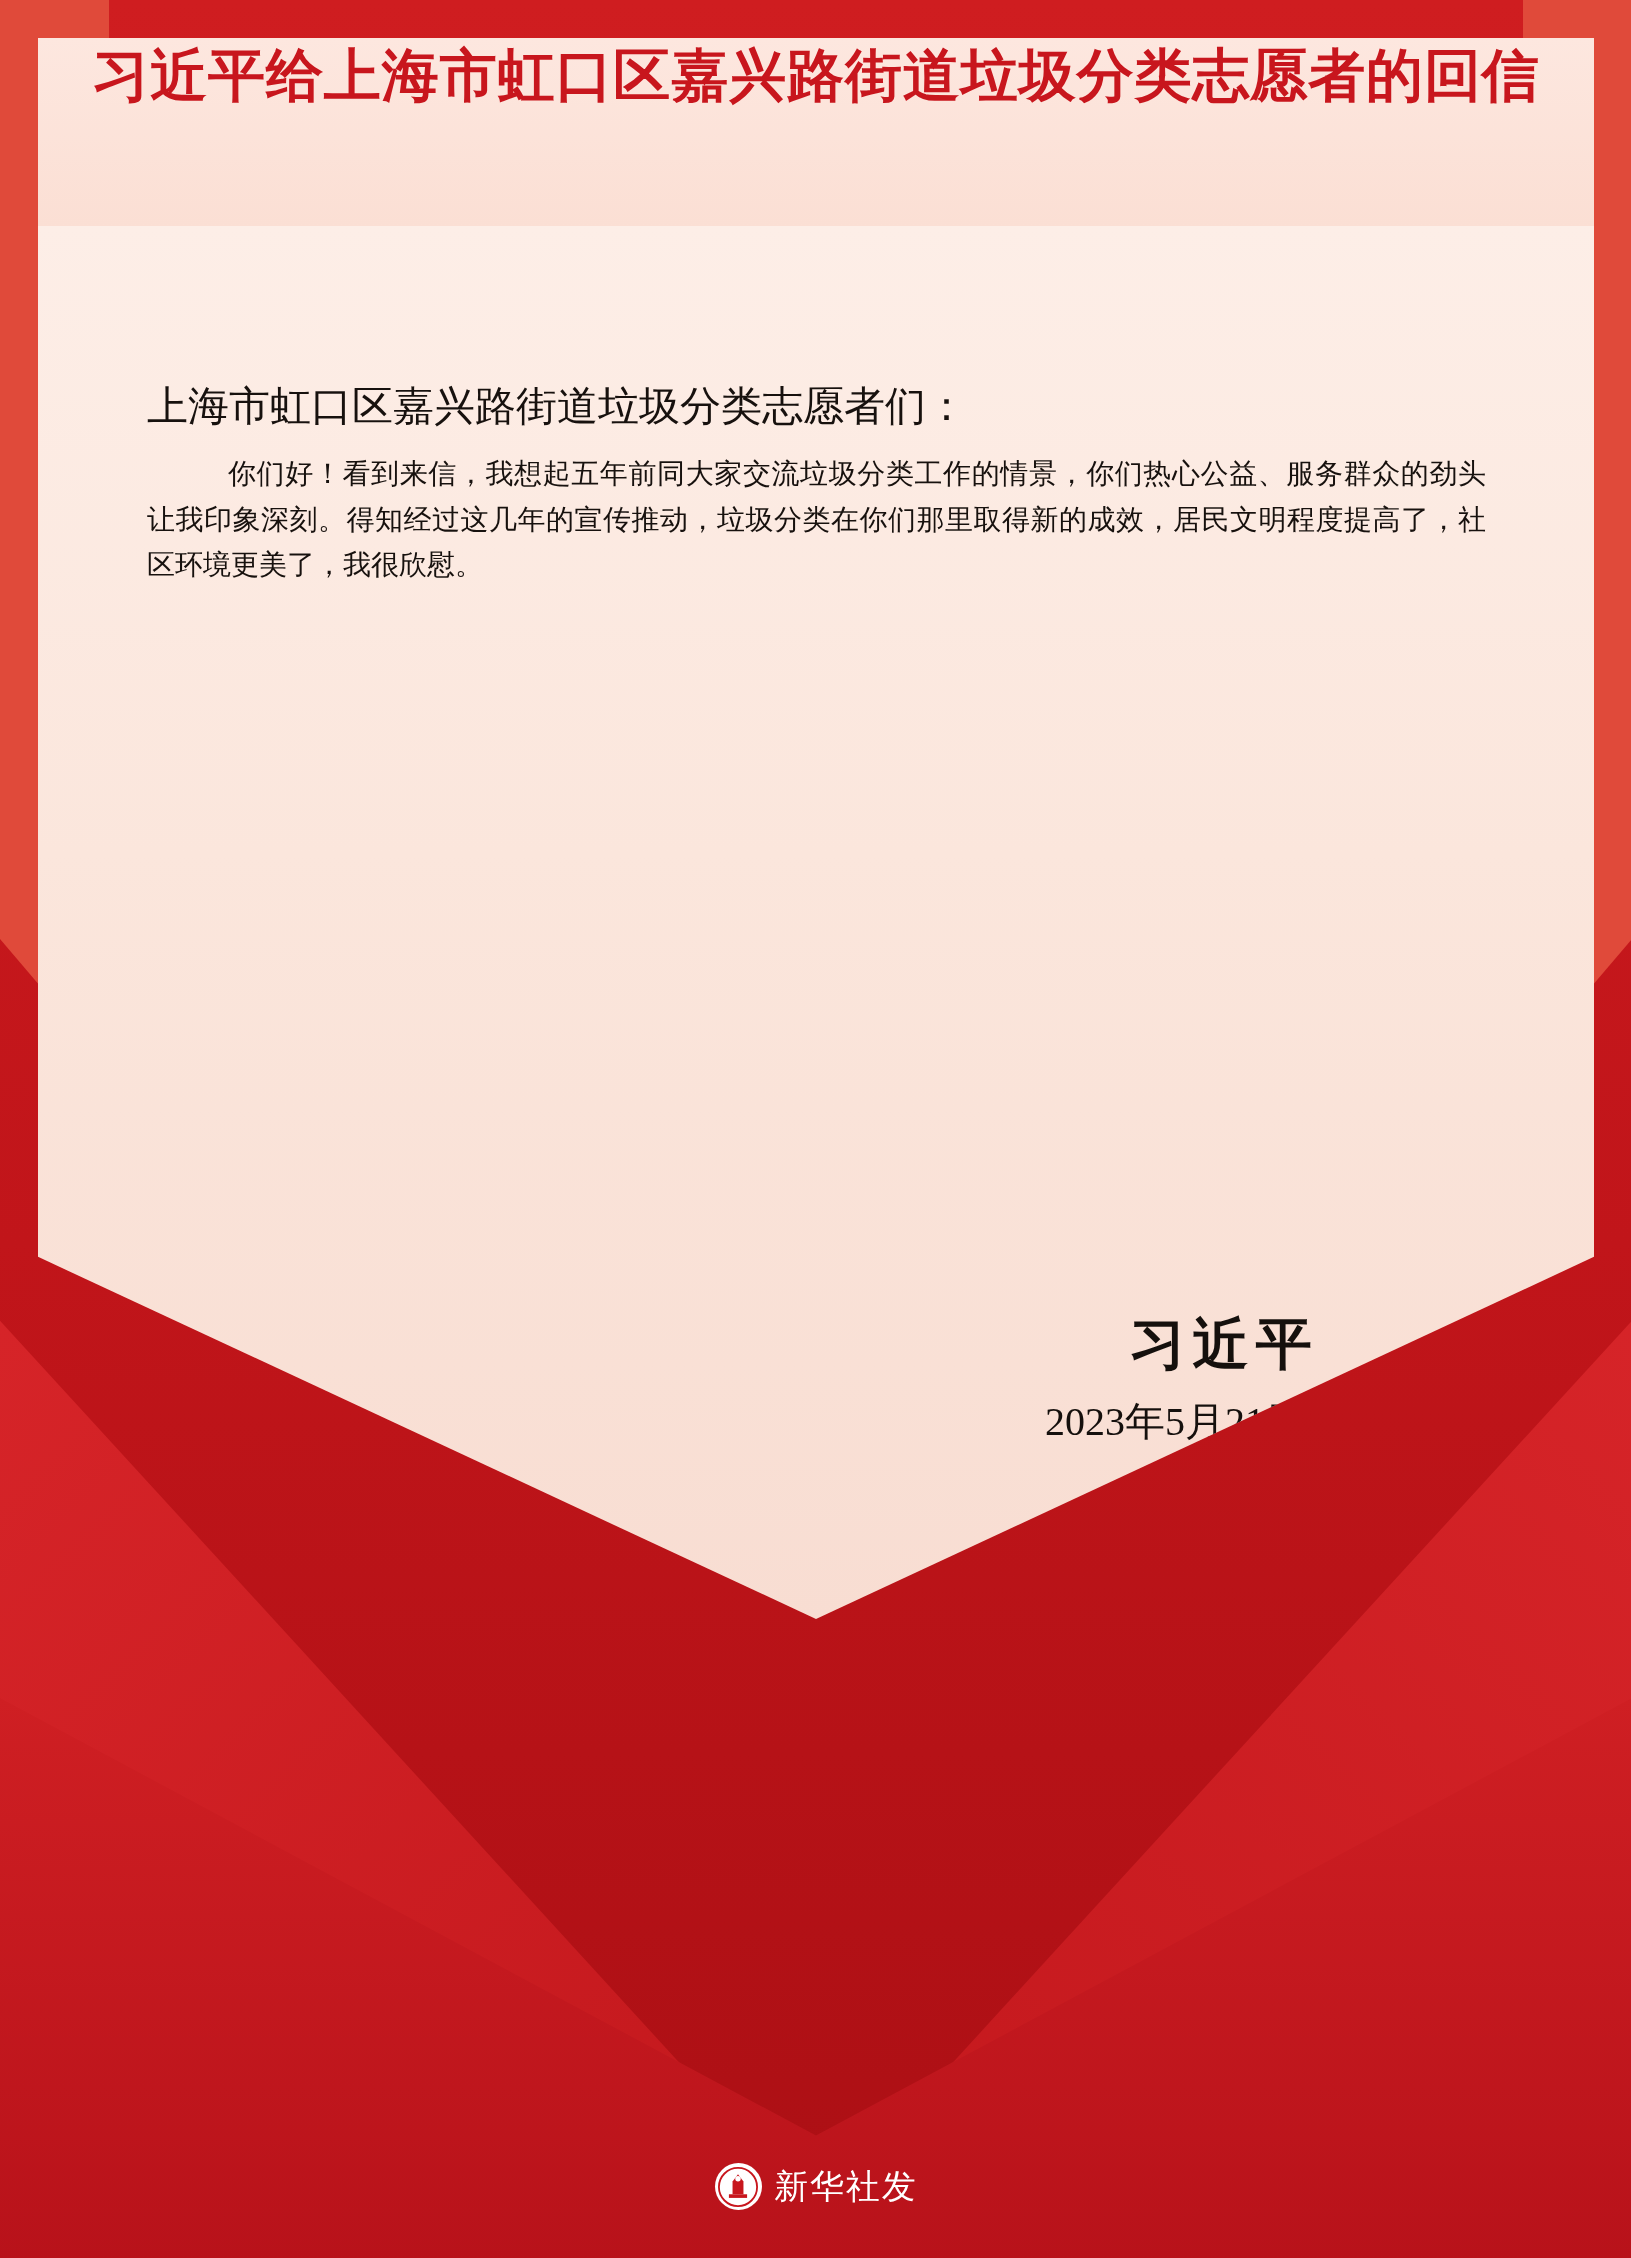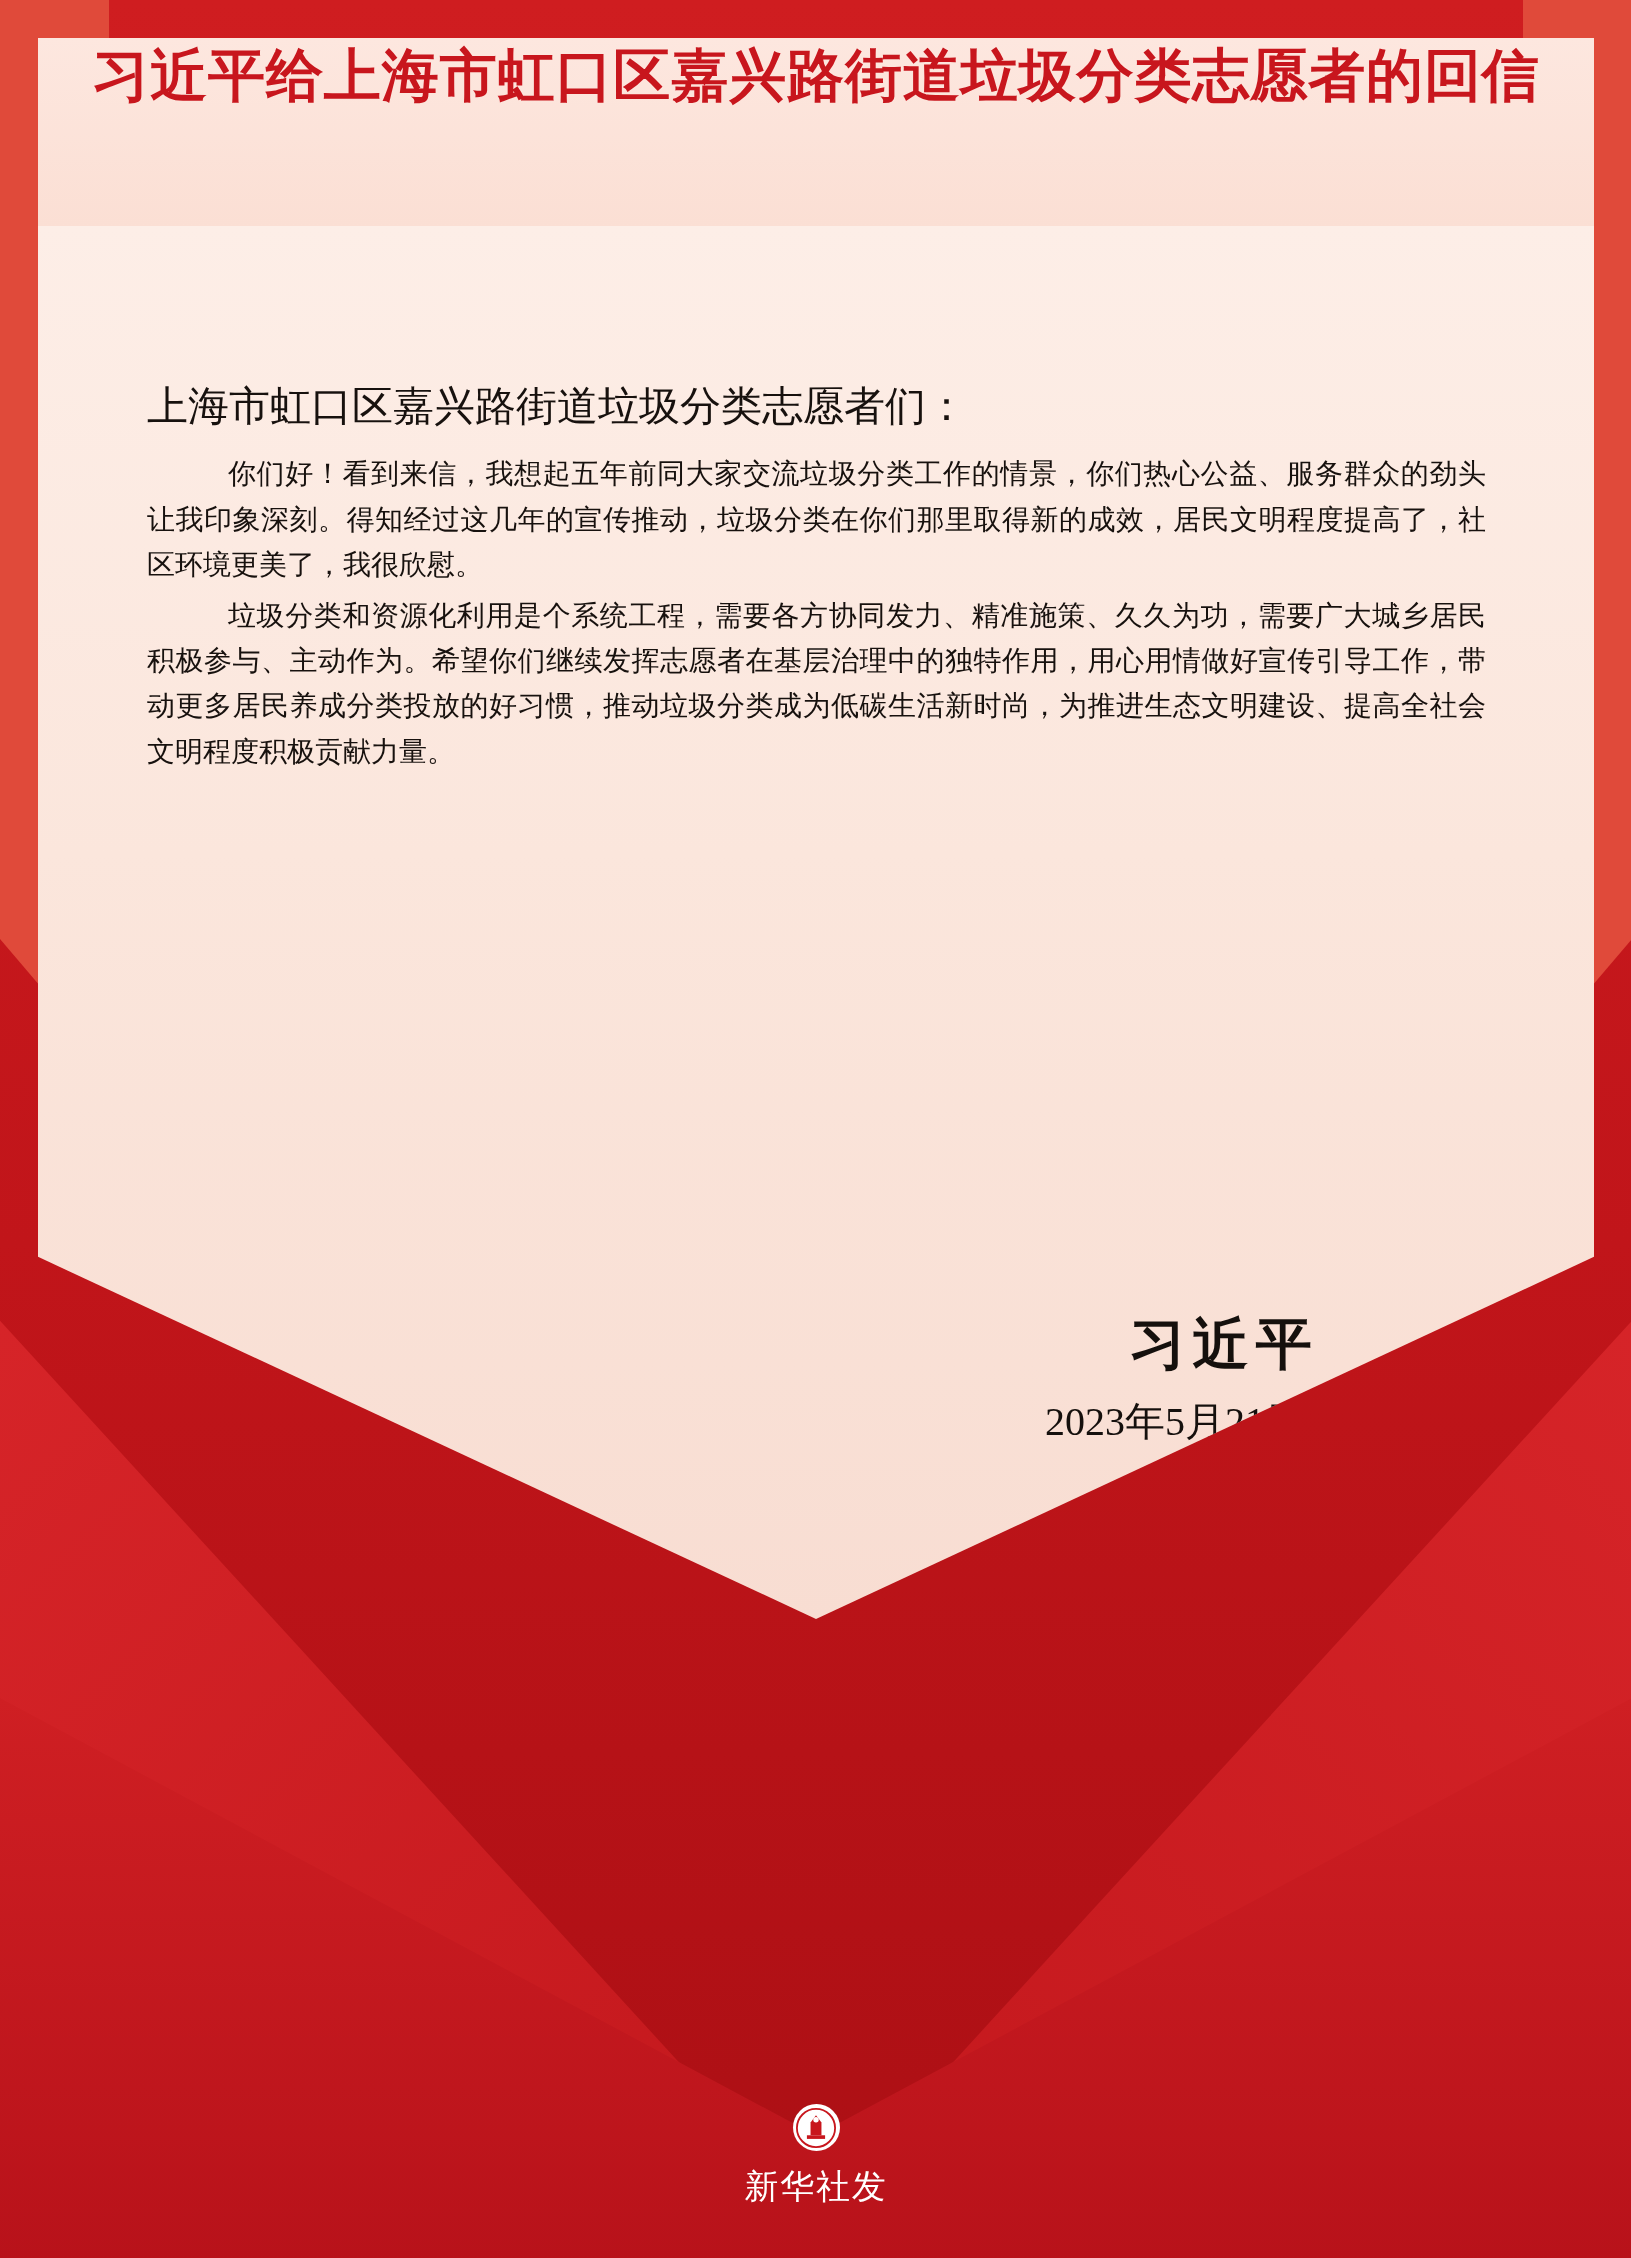--- a/index.html
+++ b/index.html
@@ -155,21 +155,20 @@
   
   .footer {
     position: absolute;
     left: 0;
     bottom: 49px;
     width: 1632px;
     display: flex;
     align-items: center;
     justify-content: center;
     gap: 12.7px;
-    flex-direction: column;
   }
   .footer-emblem {
     width: 47px;
     height: 47px;
     border-radius: 50%;
     background: #ffffff;
     position: relative;
     display: flex;
     align-items: center;
     justify-content: center;
@@ -195,21 +194,20 @@
   <div class="flap-bottom"></div>
 
   <div class="title-band">
     <div class="title-text">习近平给上海市虹口区嘉兴路街道垃圾分类志愿者的回信</div>
   </div>
 
   <div class="letter">
     <div class="letter-body">
       <div class="salutation">上海市虹口区嘉兴路街道垃圾分类志愿者们：</div>
       <p class="para">你们好！看到来信，我想起五年前同大家交流垃圾分类工作的情景，你们热心公益、服务群众的劲头让我印象深刻。得知经过这几年的宣传推动，垃圾分类在你们那里取得新的成效，居民文明程度提高了，社区环境更美了，我很欣慰。</p>
-      <p class="para">垃圾分类和资源化利用是个系统工程，需要各方协同发力、精准施策、久久为功，需要广大城乡居民积极参与、主动作为。希望你们继续发挥志愿者在基层治理中的独特作用，用心用情做好宣传引导工作，带动更多居民养成分类投放的好习惯，推动垃圾分类成为低碳生活新时尚，为推进生态文明建设、提高全社会文明程度积极贡献力量。</p>
     </div>
     <div class="sign-wrap">
       <div class="signature">习近平</div>
       <div class="sign-date">2023年5月21日</div>
     </div>
   </div>
 
   <div class="footer">
     <span class="footer-emblem">
       <svg width="40" height="40" viewBox="0 0 44 44" aria-hidden="true">

